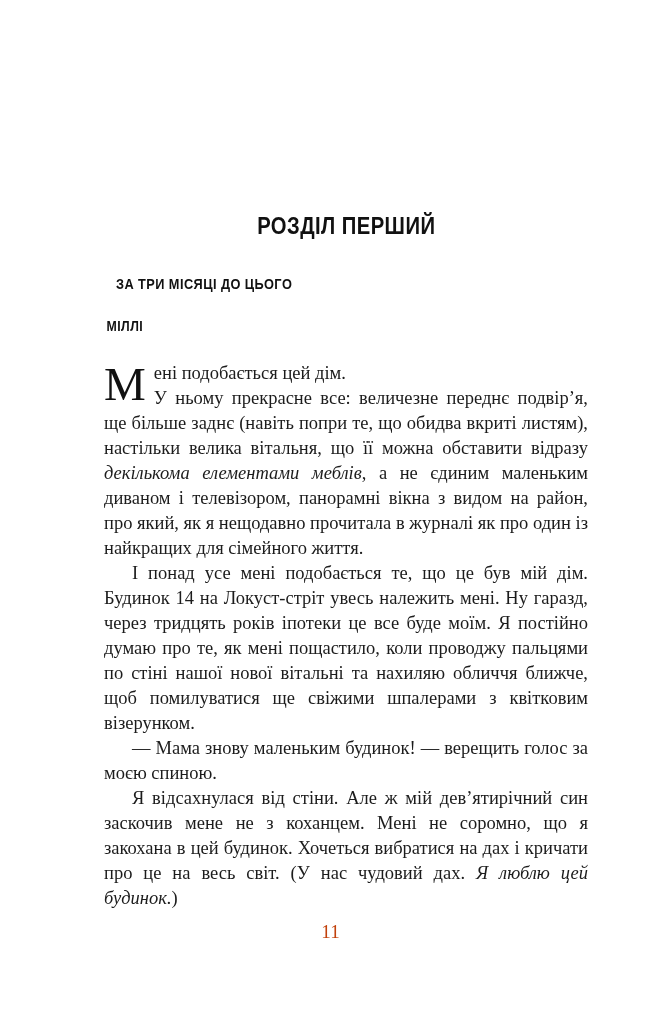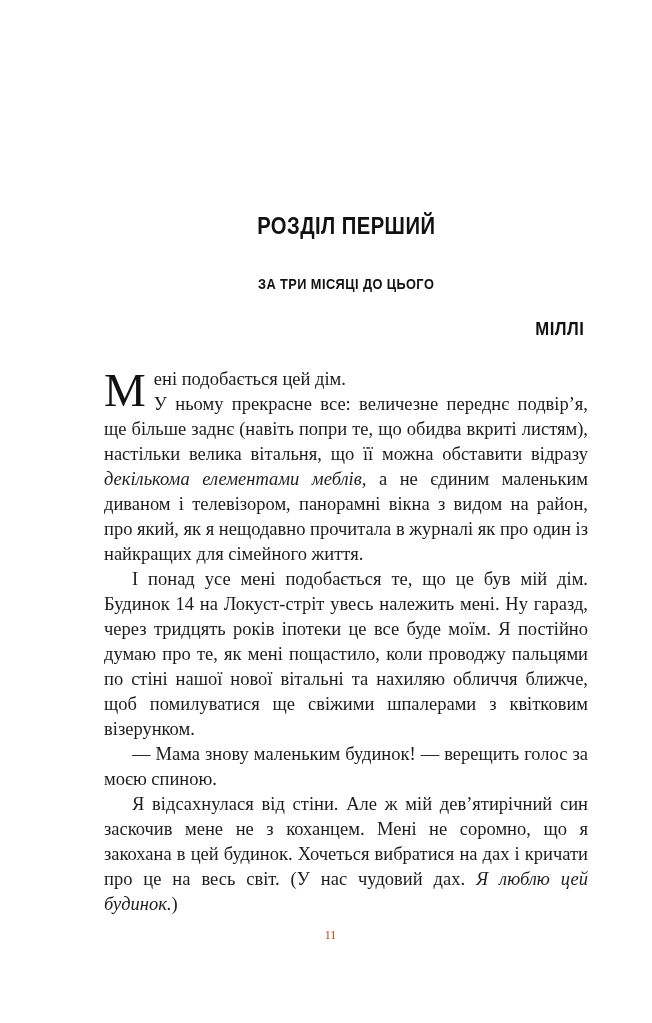--- a/index.html
+++ b/index.html
@@ -27,32 +27,32 @@
   .chapter-title {
     margin: 213px 0 0 0;
     text-align: center;
     font-family: "Liberation Sans", sans-serif;
     font-weight: 700;
     font-size: 23px;
     color: #111111;
   }
   .chapter-subtitle {
     margin: 36px 0 0 0;
-    text-align: center;
+    text-align: left;
     font-family: "Liberation Sans", sans-serif;
     font-weight: 700;
     font-size: 14.5px;
     color: #111111;
   }
   .section-title {
     margin: 26px 0 0 0;
-    text-align: right;
+    text-align: left;
     font-family: "Liberation Sans", sans-serif;
     font-weight: 700;
-    font-size: 19px;
+    font-size: 14px;
     color: #111111;
   }
   .condensed {
     display: inline-block;
     transform: scaleX(0.88);
     transform-origin: center;
     letter-spacing: 0.5px;
     white-space: nowrap;
   }
   .body-text {
@@ -71,21 +71,21 @@
     color: #111111;
   }
   em { }
   .page-number {
     position: absolute;
     left: 0;
     right: 0;
     bottom: 80px;
     text-align: center;
     font-family: "Liberation Serif", serif;
-    font-size: 12px;
+    font-size: 19px;
     color: #c2410c;
     margin-left: 9px;
   }
 </style>
 </head>
 <body>
 
 <div class="page">
   <div class="content">
 

